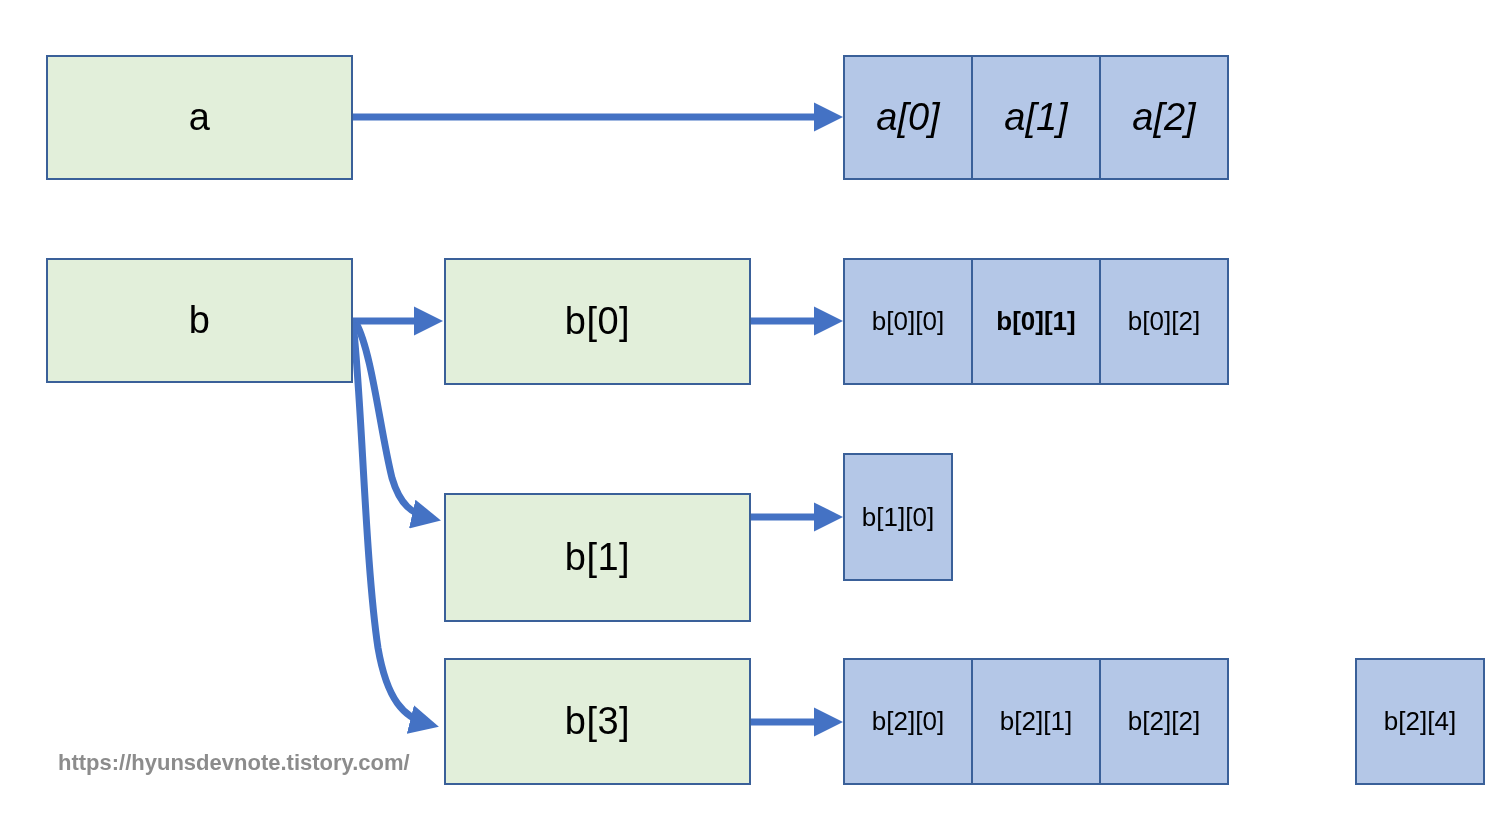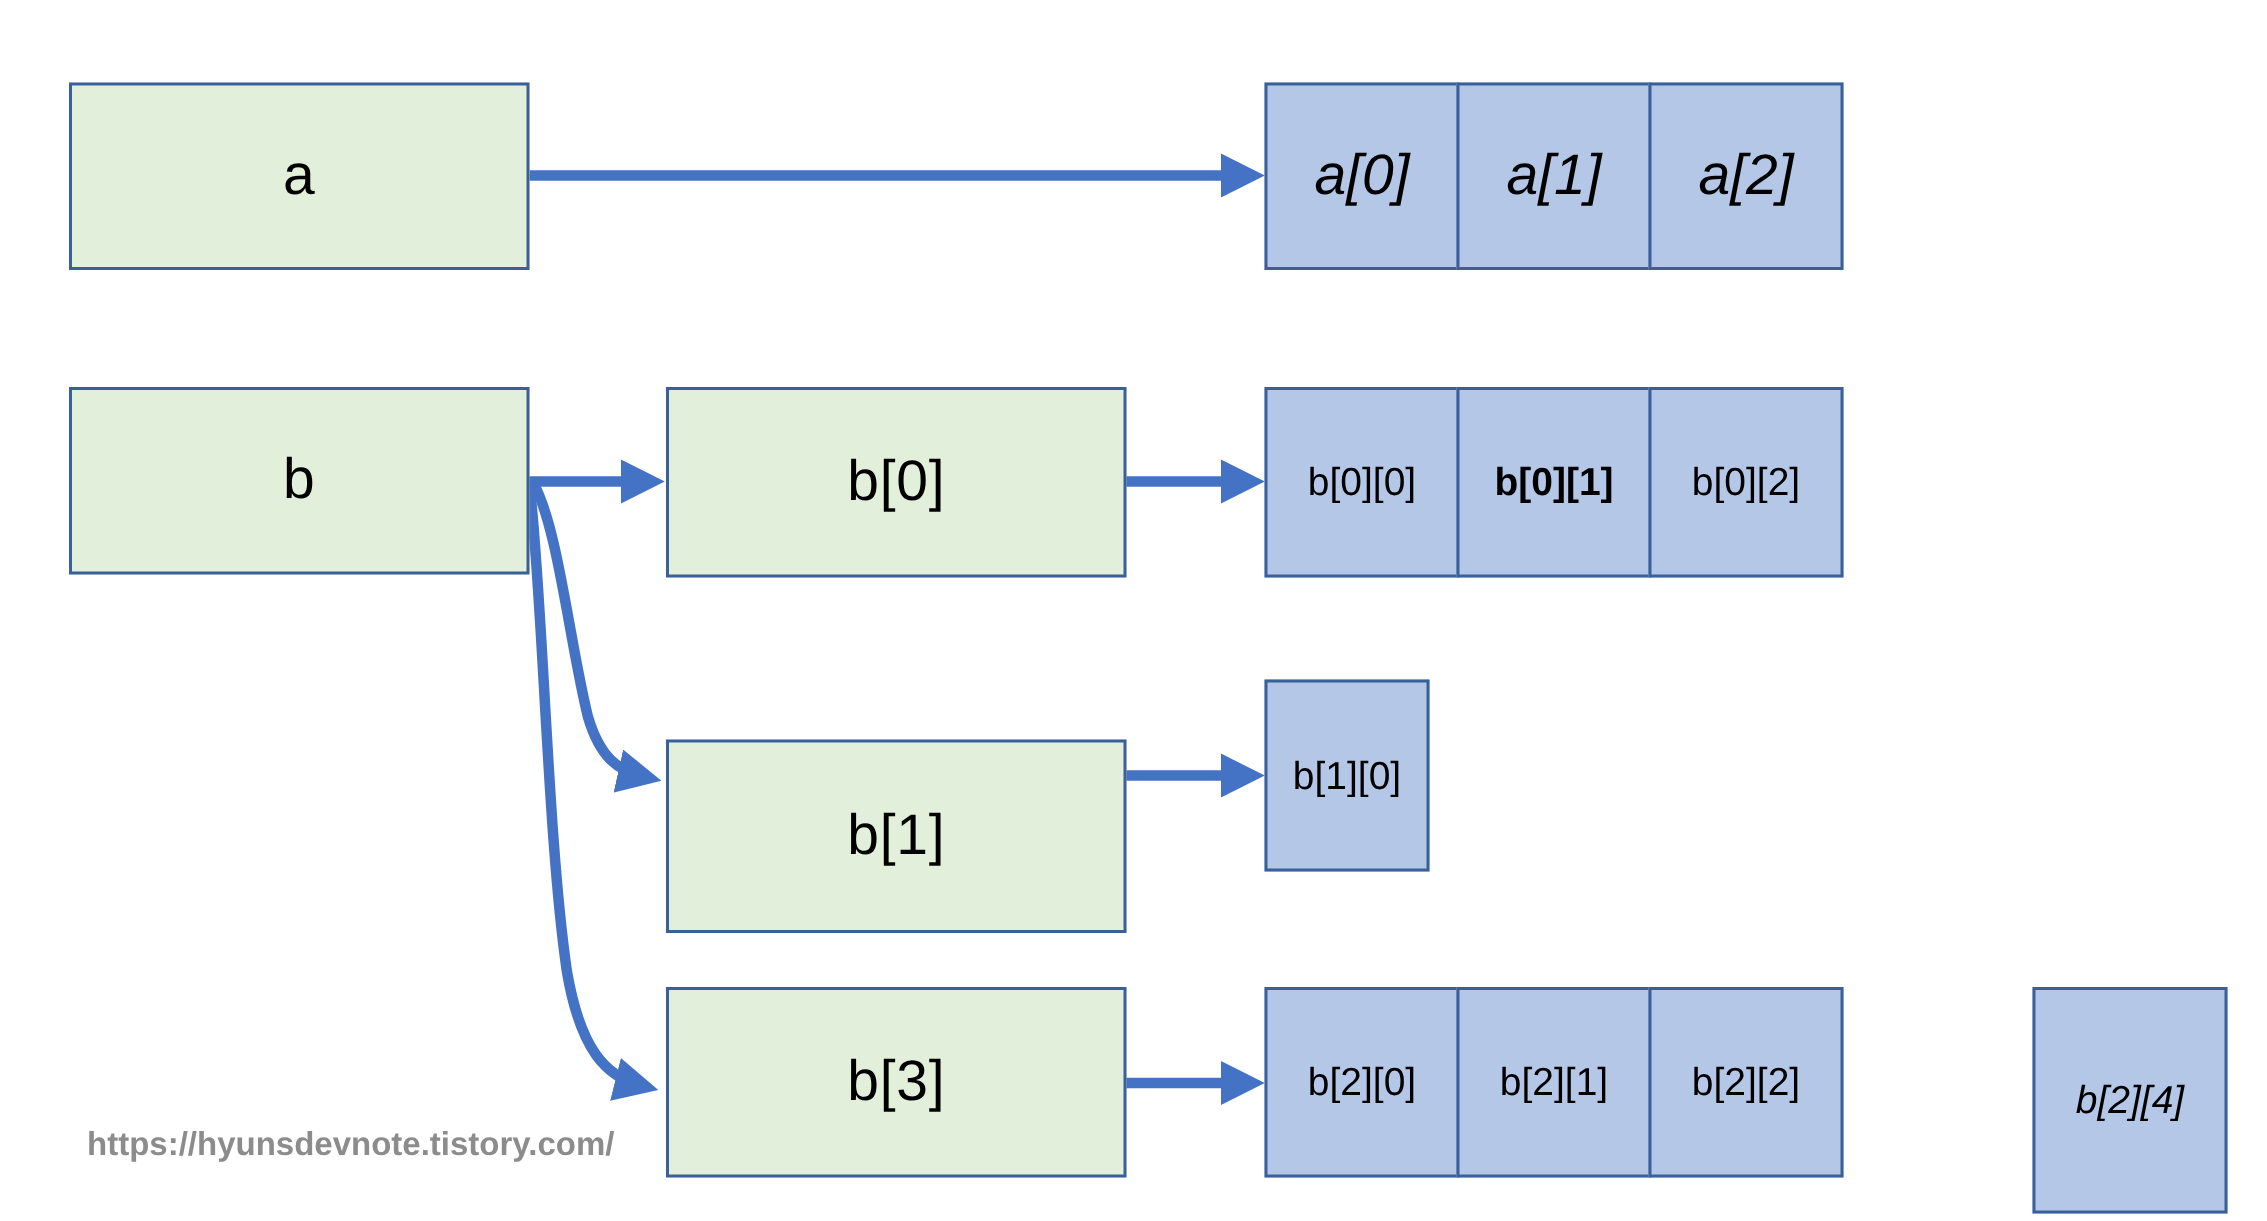--- a/index.html
+++ b/index.html
@@ -127,19 +127,19 @@
 
   <div class="box cell cell-sm" style="left:843px; top:658px; width:130px; height:127px;">
     <span>b[2][0]</span>
   </div>
   <div class="box cell cell-sm" style="left:971px; top:658px; width:130px; height:127px;">
     <span>b[2][1]</span>
   </div>
   <div class="box cell cell-sm" style="left:1099px; top:658px; width:130px; height:127px;text-align:center;">
     <span>b[2][2]</span>
   </div>
-  <div class="box cell cell-sm" style="left:1355px; top:658px; width:130px; height:151px;font-style:italic;">
+  <div class="box cell cell-sm" style="left:1355px; top:658px; width:130px; height:127px;">
     <span>b[2][4]</span>
   </div>
 
   <div class="watermark">https://hyunsdevnote.tistory.com/</div>
 
 </div>
 
 </body></html>

